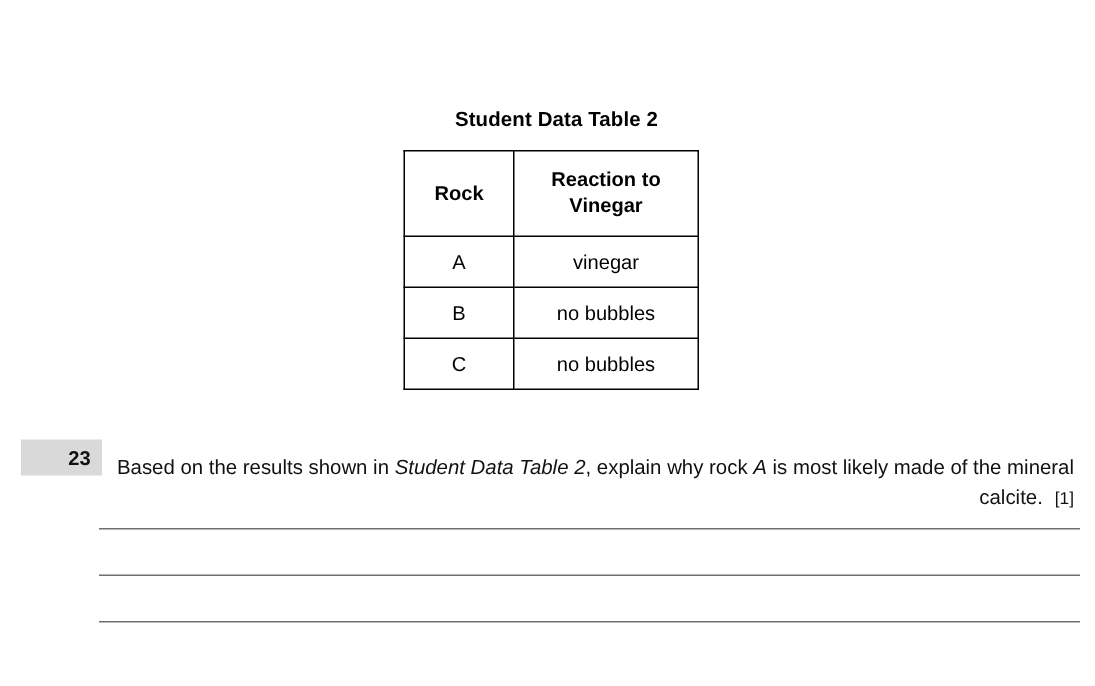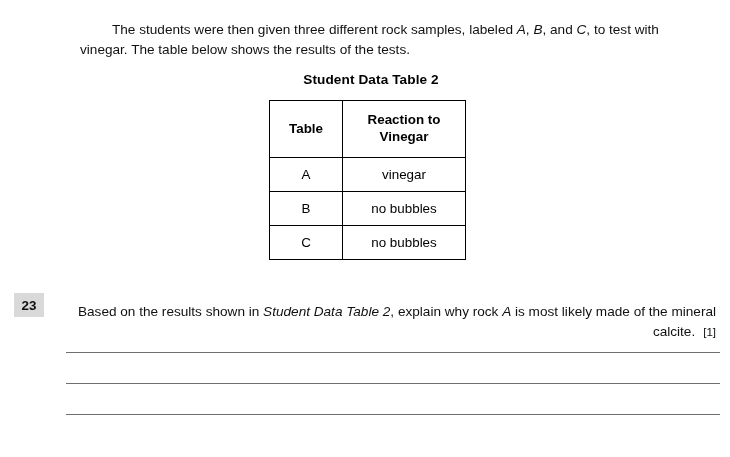--- a/index.html
+++ b/index.html
@@ -90,20 +90,21 @@
     top: 8px;
     width: 30px;
     height: 24px;
     background: #d9d9d9;
     color: #111111;
     font-size: 13.4px;
     font-weight: bold;
     display: flex;
     align-items: center;
     justify-content: center;
+    padding-left: 24px;
   }
   .q-text {
     position: absolute;
     left: 50px;
     top: 3px;
     width: 652px;
     font-size: 13.6px;
     line-height: 1.5;
     color: #111111;
     text-align: right;
@@ -124,28 +125,27 @@
     height: 0;
     border-bottom: 1.3px solid #6f6f6f;
     margin-bottom: 30px;
   }
 </style>
 </head>
 <body>
 
 <div class="page">
 
-  <p class="intro"><span class="indent"></span><span>The students were then given three different rock samples, labeled </span><span class="ital">A</span><span>, </span><span class="ital">B</span><span>, and </span><span class="ital">C</span><span>, to test with vinegar. The table below shows the results of the tests.</span></p>
 
   <div class="table-title">Student Data Table 2</div>
 
   <table class="data-table">
     <thead>
       <tr>
-        <th class="col-rock">Table</th>
+        <th class="col-rock">Rock</th>
         <th class="col-react">Reaction to Vinegar</th>
       </tr>
     </thead>
     <tbody>
       <tr>
         <td>A</td>
         <td>vinegar</td>
       </tr>
       <tr>
         <td>B</td>

